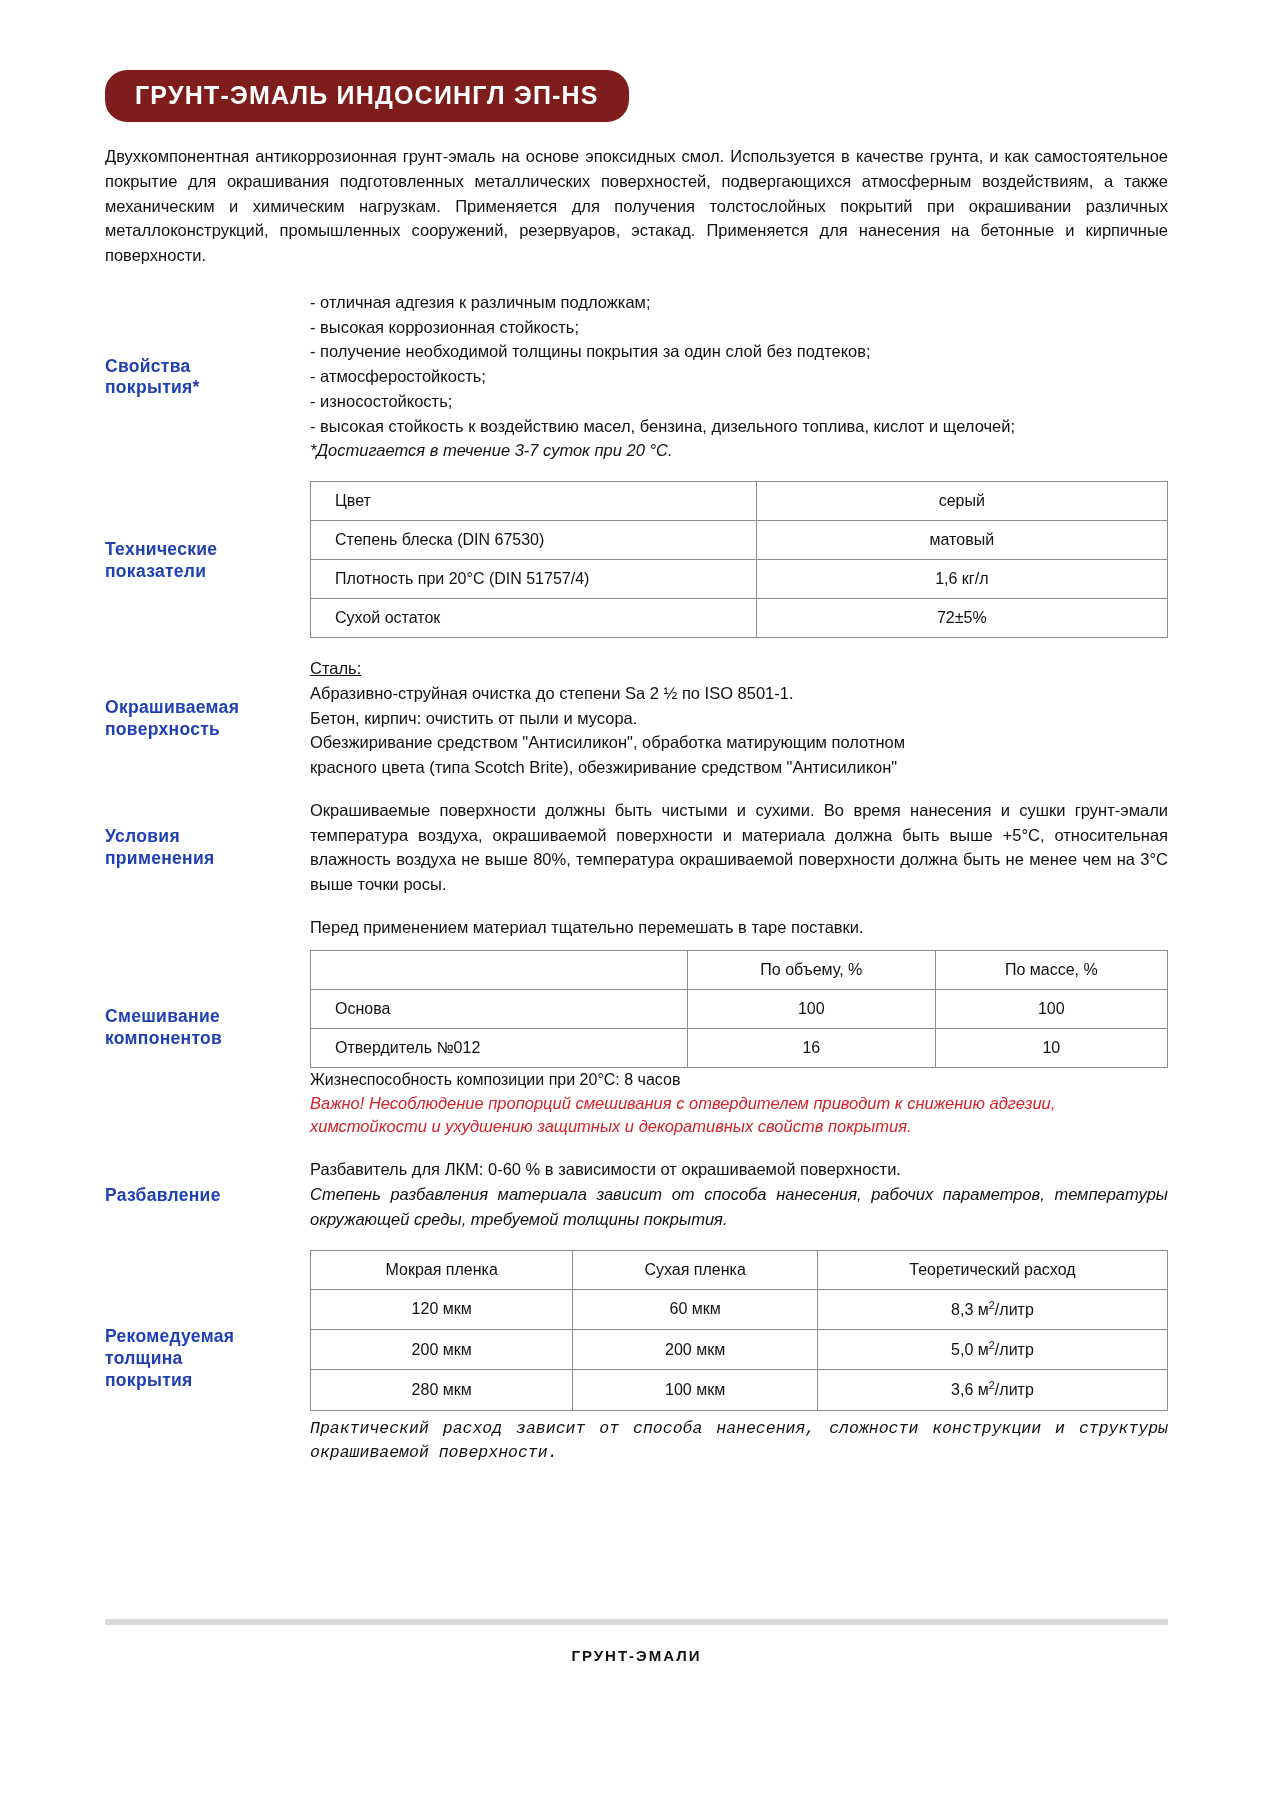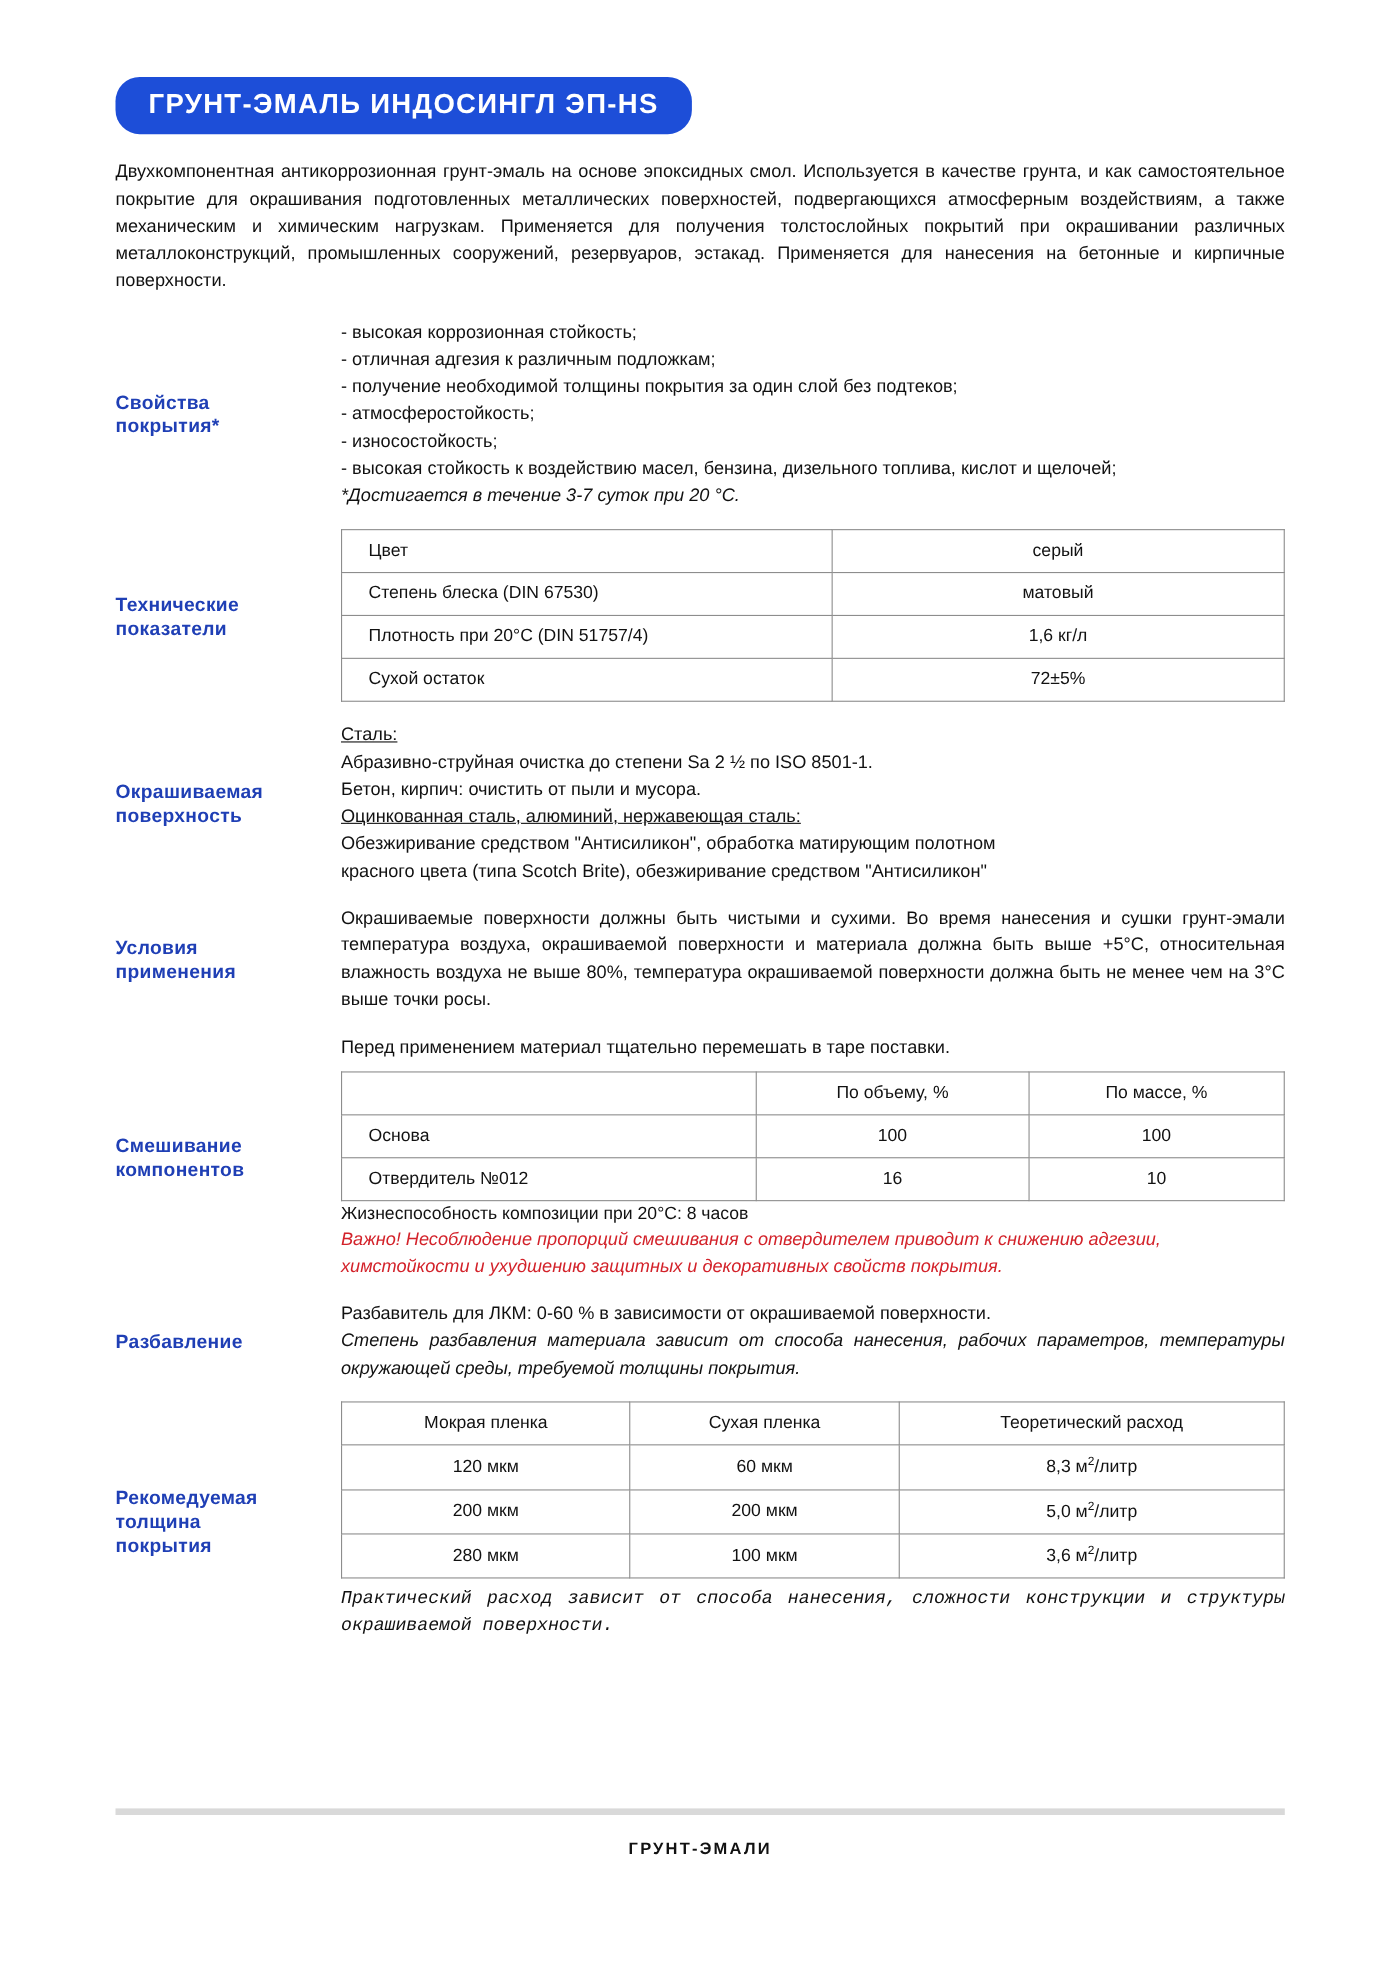--- a/index.html
+++ b/index.html
@@ -18,21 +18,21 @@
     width: 1273px;
     min-height: 1800px;
     box-sizing: border-box;
     padding: 70px 105px 40px 105px;
     position: relative;
   }
 
   
   .title-badge {
     display: inline-block;
-    background: #1d4ed8;
+    background: #7f1d1d;
     color: #ffffff;
     font-weight: bold;
     font-size: 25px;
     letter-spacing: 1.2px;
     padding: 11px 30px 12px 30px;
     border-radius: 22px;
     margin-bottom: 22px;
   }
 
   
@@ -134,22 +134,22 @@
 
   <p class="intro">Двухкомпонентная антикоррозионная грунт-эмаль на основе эпоксидных смол. Используется в качестве грунта, и как самостоятельное покрытие для окрашивания подготовленных металлических поверхностей, подвергающихся атмосферным воздействиям, а также механическим и химическим нагрузкам. Применяется для получения толстослойных покрытий при окрашивании различных металлоконструкций, промышленных сооружений, резервуаров, эстакад. Применяется для нанесения на бетонные и кирпичные поверхности.</p>
 
   
   <div class="row">
     <div class="row-label">
       <span>Свойства</span><br>
       <span>покрытия</span><span class="star">*</span>
     </div>
     <div class="row-body">
+      <p>- отличная адгезия к различным подложкам;</p>
       <p>- высокая коррозионная стойкость;</p>
-      <p>- отличная адгезия к различным подложкам;</p>
       <p>- получение необходимой толщины покрытия за один слой без подтеков;</p>
       <p>- атмосферостойкость;</p>
       <p>- износостойкость;</p>
       <p class="just">- высокая стойкость к воздействию масел, бензина, дизельного топлива, кислот и щелочей;</p>
       <p class="ital">*Достигается в течение 3-7 суток при 20 °С.</p>
     </div>
   </div>
 
   
   <div class="row">
@@ -184,21 +184,20 @@
   
   <div class="row">
     <div class="row-label">
       <span>Окрашиваемая</span><br>
       <span>поверхность</span>
     </div>
     <div class="row-body">
       <p class="ul-line">Сталь:</p>
       <p>Абразивно-струйная очистка до степени Sa 2 ½ по ISO 8501-1.</p>
       <p>Бетон, кирпич: очистить от пыли и мусора.</p>
-      <p class="ul-line">Оцинкованная сталь, алюминий, нержавеющая сталь:</p>
       <p>Обезжиривание средством "Антисиликон",  обработка матирующим полотном</p>
       <p>красного цвета (типа Scotch Brite),  обезжиривание средством "Антисиликон"</p>
     </div>
   </div>
 
   
   <div class="row">
     <div class="row-label">
       <span>Условия</span><br>
       <span>применения</span>

